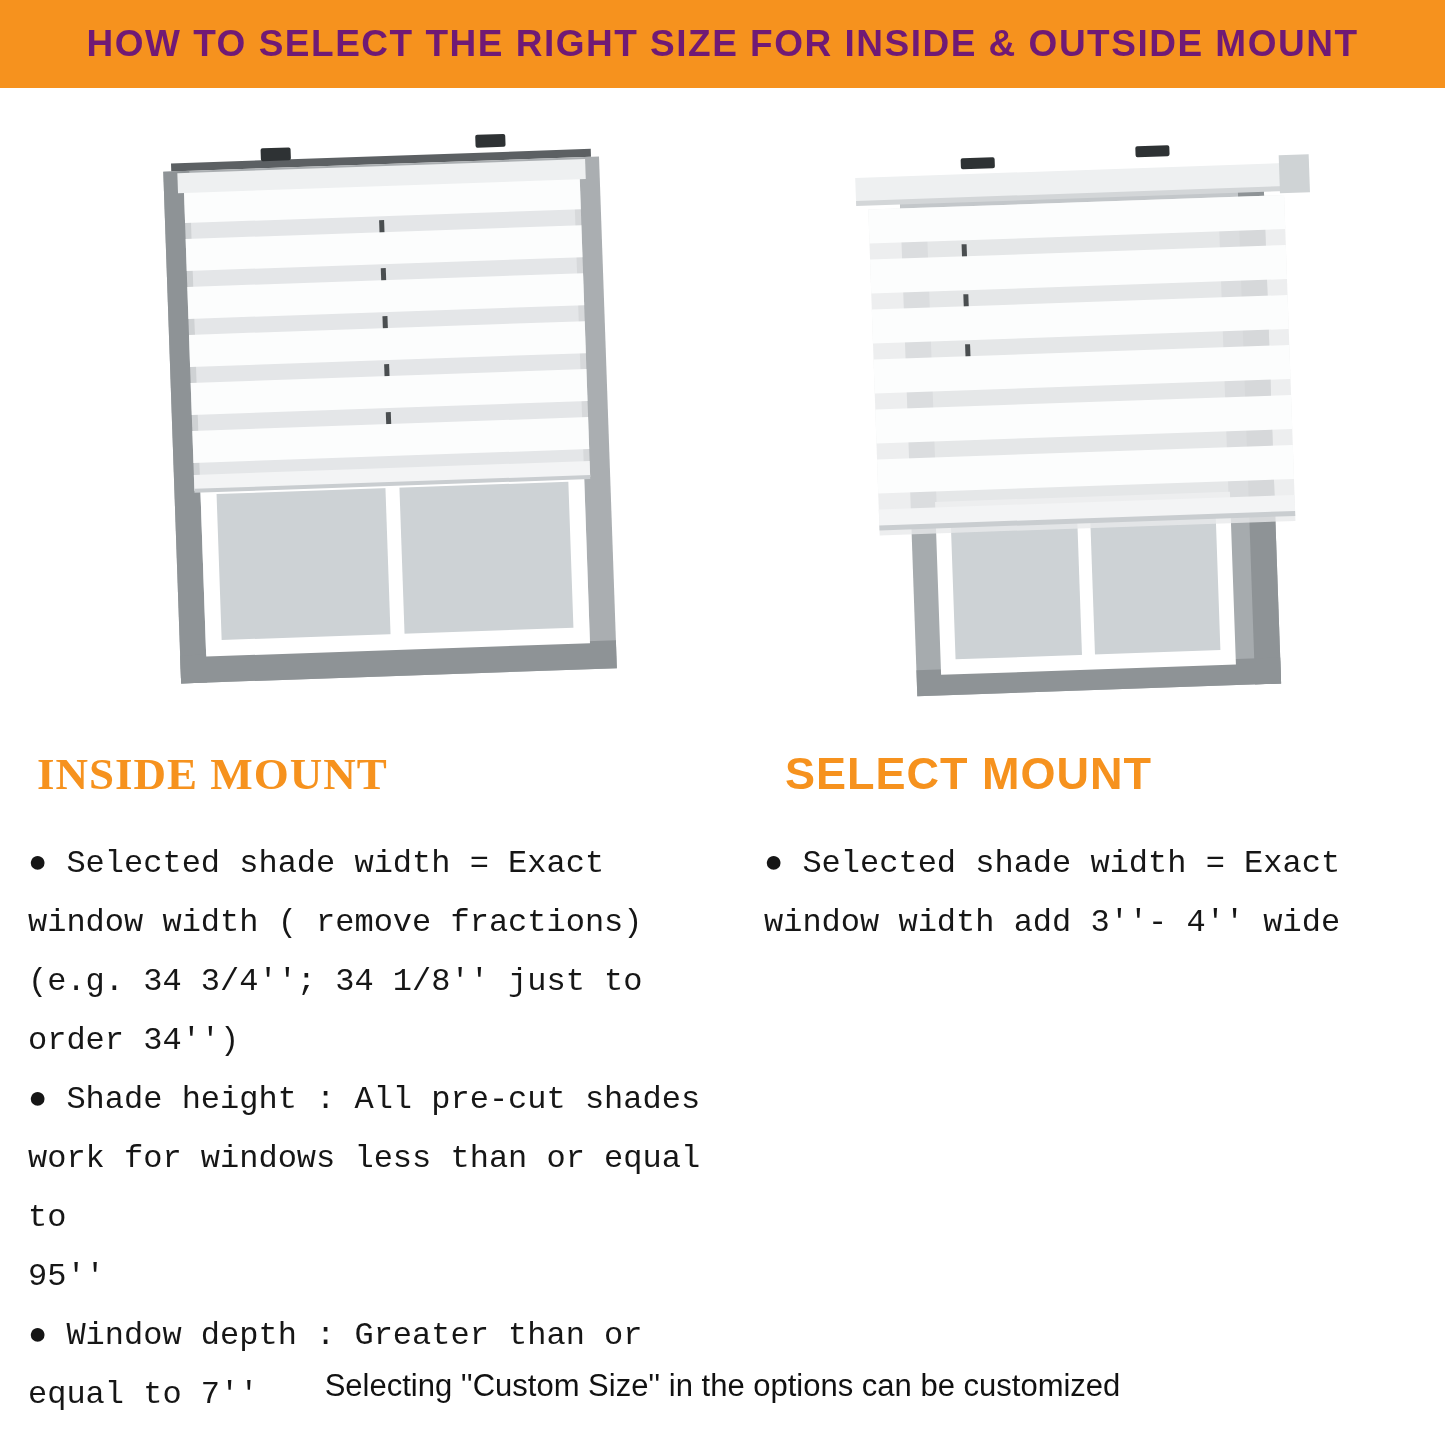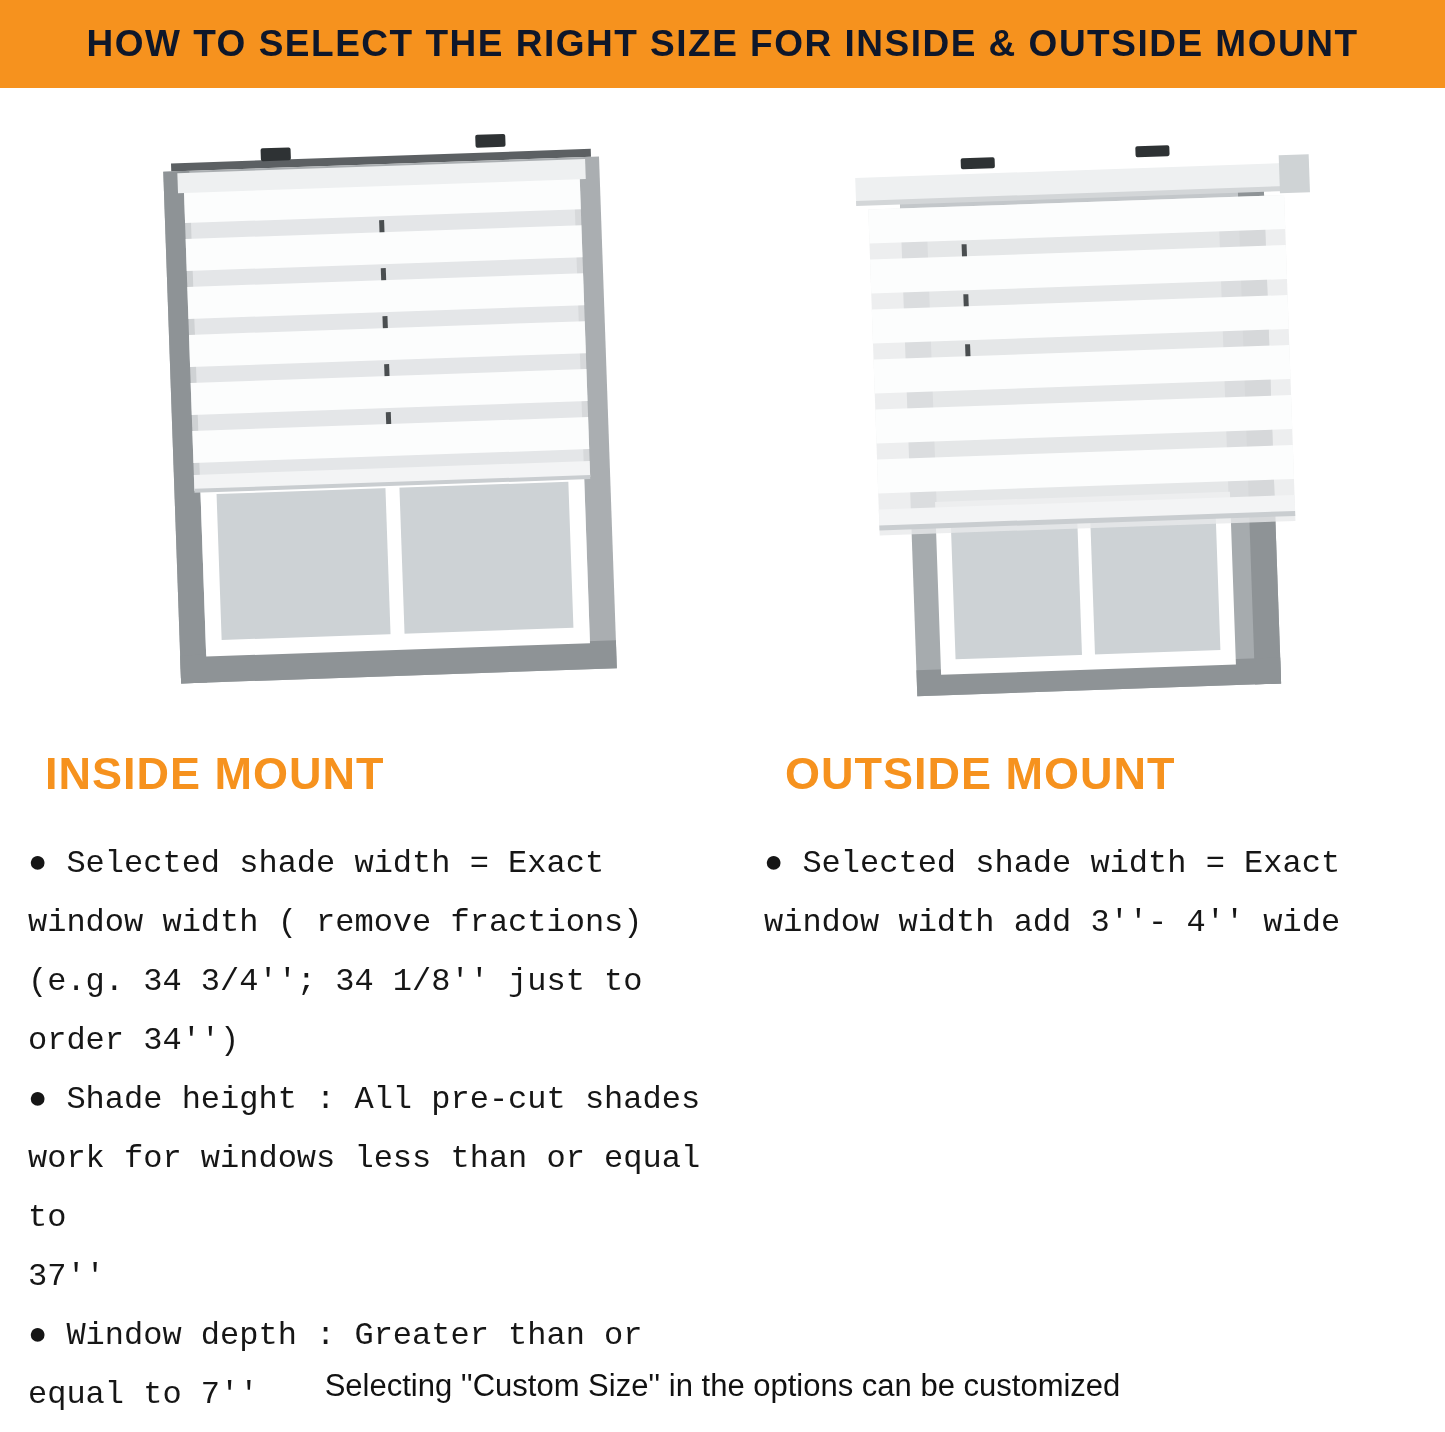--- a/index.html
+++ b/index.html
@@ -6,31 +6,31 @@
   body {
     width:1445px; height:1432px; position:relative;
     background:#ffffff; overflow:hidden;
     font-family:"Liberation Sans", sans-serif; color:#111111;
   }
   .banner {
     position:absolute; left:0; top:0; width:1445px; height:88px;
     background:#F6921E; display:flex; align-items:center; justify-content:center;
   }
   .banner h1 {
-    color:#0f172a; font-size:37px; font-weight:bold;
+    color:#701a75; font-size:37px; font-weight:bold;
     letter-spacing:1.5px; white-space:nowrap;
   }
   .illus { position:absolute; }
   .illus-left  { left:140px; top:128px; }
   .illus-right { left:850px; top:116px; }
   .mount-title {
     position:absolute; color:#F6921E; font-size:45px;
     font-weight:bold; letter-spacing:1px; white-space:nowrap;
   }
-  .mount-title.left  { left:45px;  top:748px; }
+  .mount-title.left  { left:37px;  top:748px;font-family:Liberation Serif, serif; }
   .mount-title.right { left:785px; top:748px; }
   .bullets {
     position:absolute; list-style:none;
     font-size:32px; line-height:59px; color:#161616;
   }
   .bullets li { white-space:pre-line;font-family:Liberation Mono, monospace; }
   .bullets.left  { left:28px;  top:834px; width:700px; }
   .bullets.right { left:764px; top:834px; width:670px; }
   .note {
     position:absolute; left:0; top:1368px; width:1445px;
@@ -132,29 +132,29 @@
           <rect x="26" y="402" width="416" height="5" fill="#c9cdd0"></rect>
           <rect x="14" y="54" width="446" height="26" fill="#eef0f1"></rect>
           <rect x="14" y="77" width="446" height="5" fill="#d3d6d8"></rect>
           <rect x="438" y="46" width="30" height="38" fill="#cfd3d5"></rect>
         </g>
       </g>
     </svg>
   </figure>
 
   <h2 class="mount-title left">INSIDE MOUNT</h2>
-  <h2 class="mount-title right">OUTSIDE MOUNT</h2>
+  <h2 class="mount-title right">SELECT MOUNT</h2>
 
   <ul class="bullets left">
     <li>● Selected shade width = Exact
 window width ( remove fractions)
 (e.g. 34 3/4''; 34 1/8'' just to order 34'')</li>
     <li>● Shade height : All pre-cut shades
 work for windows less than or equal to
-37''</li>
+95''</li>
     <li>● Window depth : Greater than or
 equal to 7''</li>
   </ul>
 
   <ul class="bullets right">
     <li>● Selected shade width = Exact
 window width add 3''- 4'' wide</li>
   </ul>
 
   <footer class="note">Selecting ''Custom Size'' in the options can be customized</footer>

